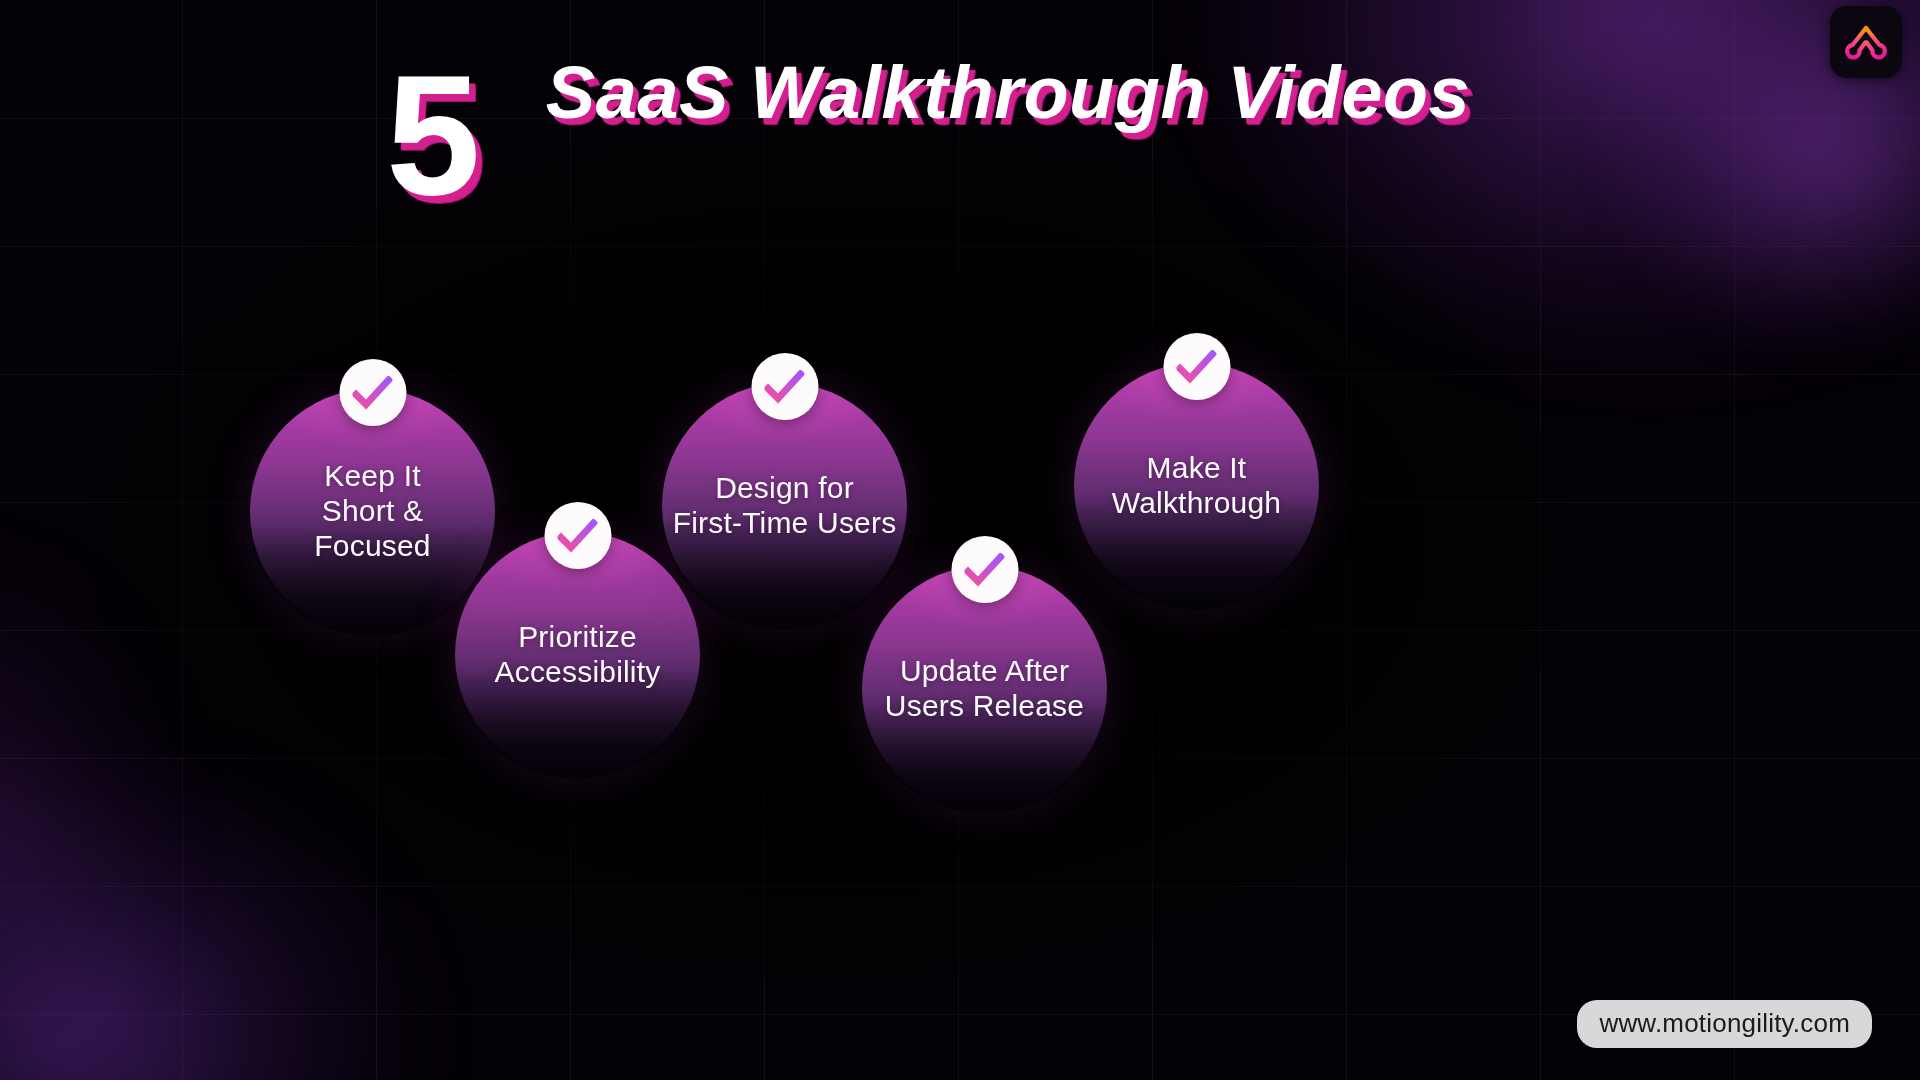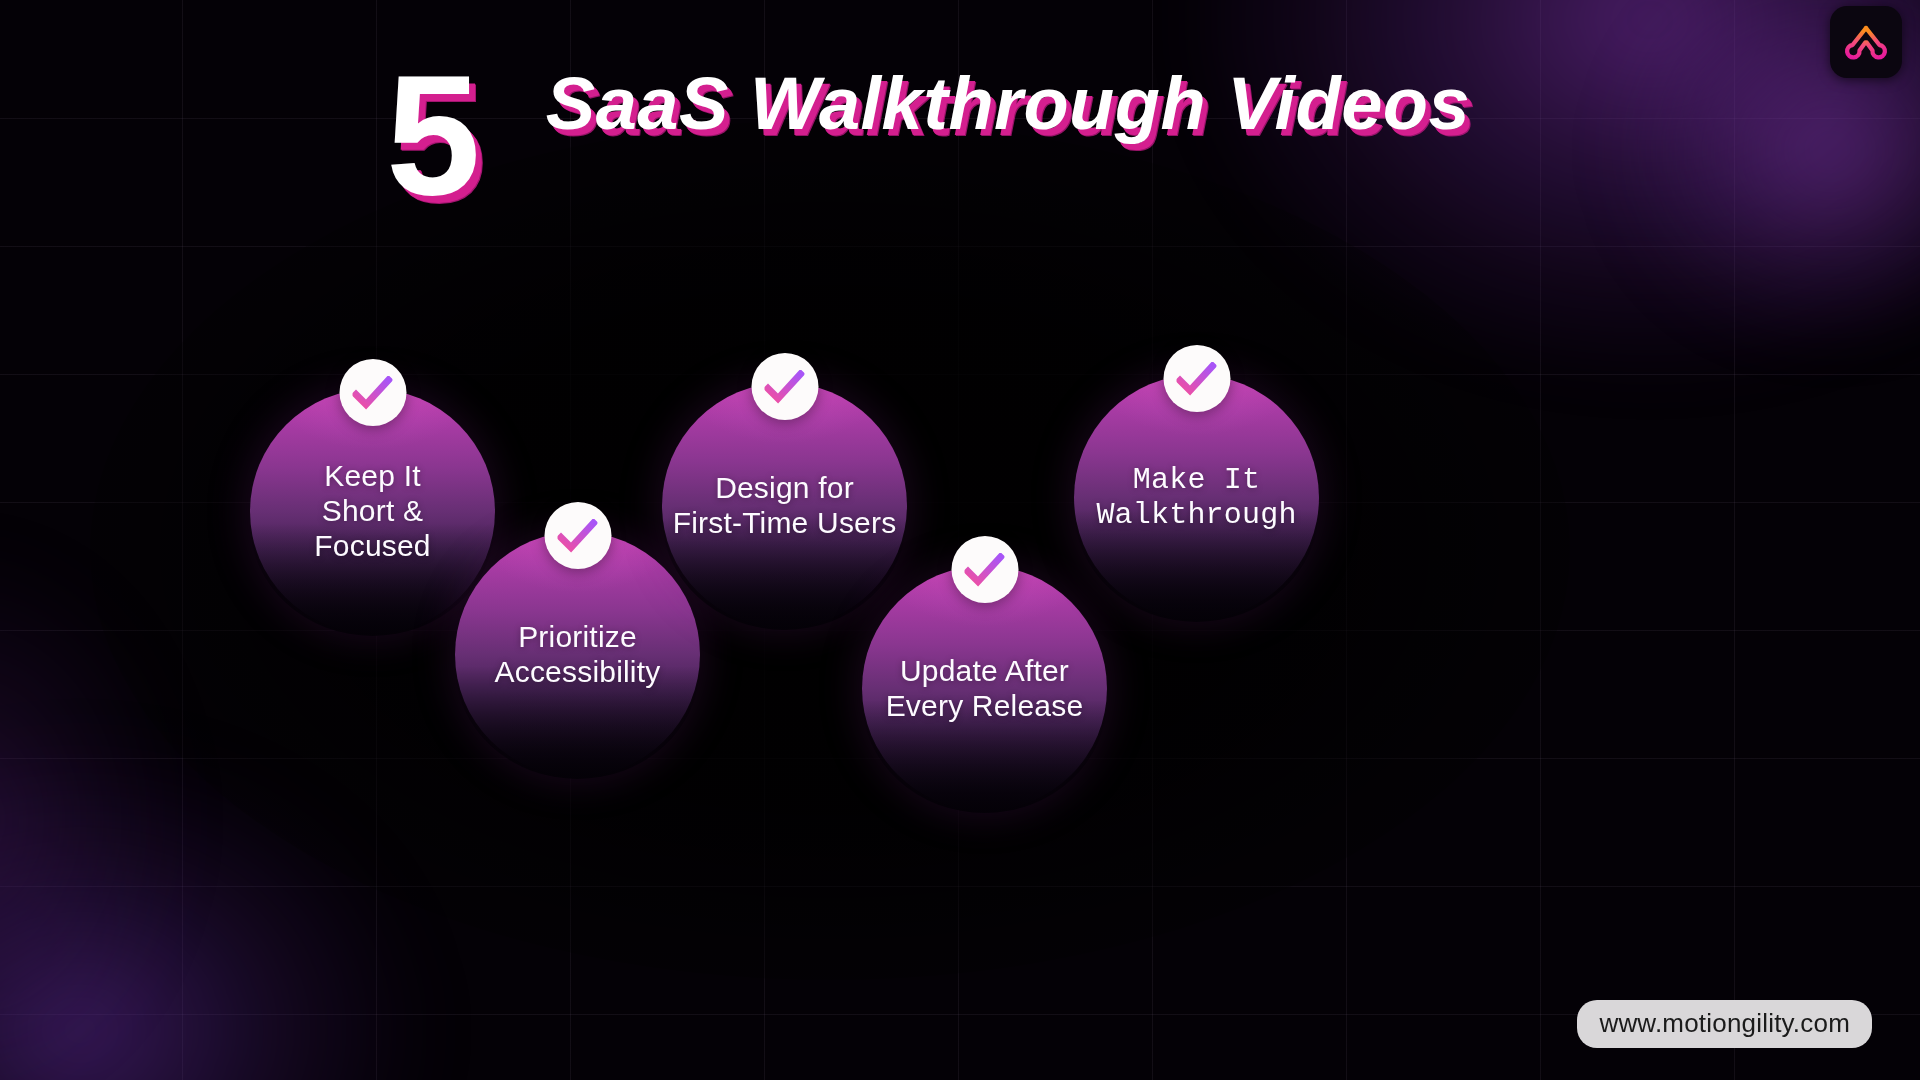--- a/index.html
+++ b/index.html
@@ -130,21 +130,21 @@
   .line1 {
     font-size: 62px;
     color: #ffffff;
     letter-spacing: 0px;
     padding-left: 92px;
     font-weight: 400;
   }
   .line1 .bold { font-weight: 700; }
   .line2 {
     display: block;
-    margin-top: 25px;
+    margin-top: 14px;
     font-size: 74px;
     font-weight: 700;
     font-style: italic;
     color: #ffffff;
     letter-spacing: 0.5px;
     padding-left: 96px;
     text-shadow: 5px 6px 0 #d41f8f, 6px 7px 0 rgba(185,24,126,0.8);
   }
 
   
@@ -323,24 +323,24 @@
               <linearGradient id="ck3" x1="0" y1="1" x2="1" y2="0">
                 <stop offset="0%" stop-color="#ef4fa3"></stop>
                 <stop offset="100%" stop-color="#a855f7"></stop>
               </linearGradient>
             </defs>
             <path d="M3.5 18.5 L13.5 28.5 L36 4" fill="none" stroke="url(#ck3)" stroke-width="7" stroke-linecap="square" stroke-linejoin="miter"></path>
           </svg>
         </div>
         <div class="circle-label">
           <div>Update After</div>
-          <div>Every Release</div>
-        </div>
-      </div>
-      <div class="circle" style="left: 1074px; top: 375px; font-family: Liberation Mono, monospace;">
+          <div>Users Release</div>
+        </div>
+      </div>
+      <div class="circle" style="left: 1074px; top: 363px;">
         <div class="circle-fade"></div>
         <div class="check-badge">
           <svg width="40" height="34" viewBox="0 0 40 34">
             <defs>
               <linearGradient id="ck4" x1="0" y1="1" x2="1" y2="0">
                 <stop offset="0%" stop-color="#ef4fa3"></stop>
                 <stop offset="100%" stop-color="#a855f7"></stop>
               </linearGradient>
             </defs>
             <path d="M3.5 18.5 L13.5 28.5 L36 4" fill="none" stroke="url(#ck4)" stroke-width="7" stroke-linecap="square" stroke-linejoin="miter"></path>

